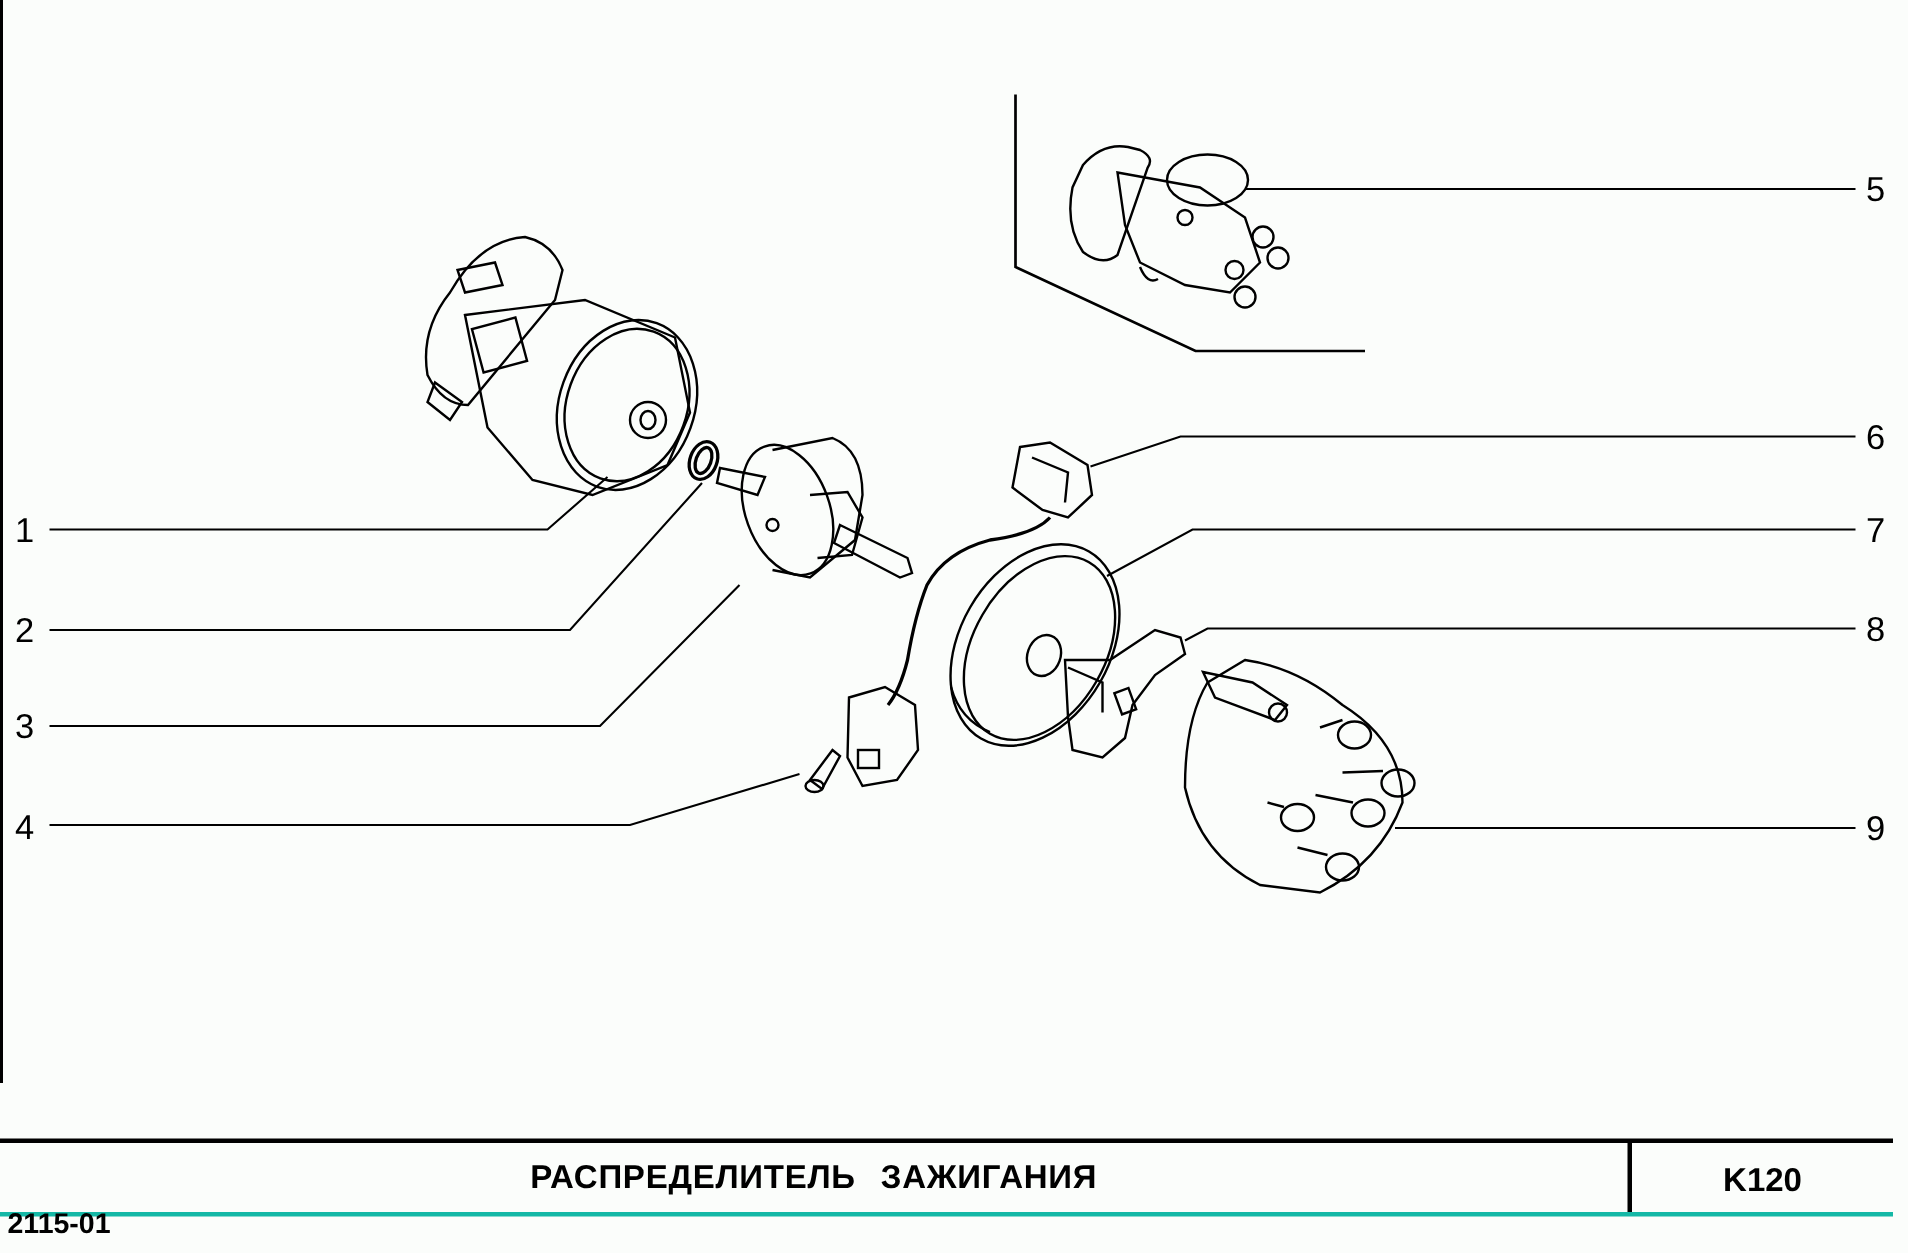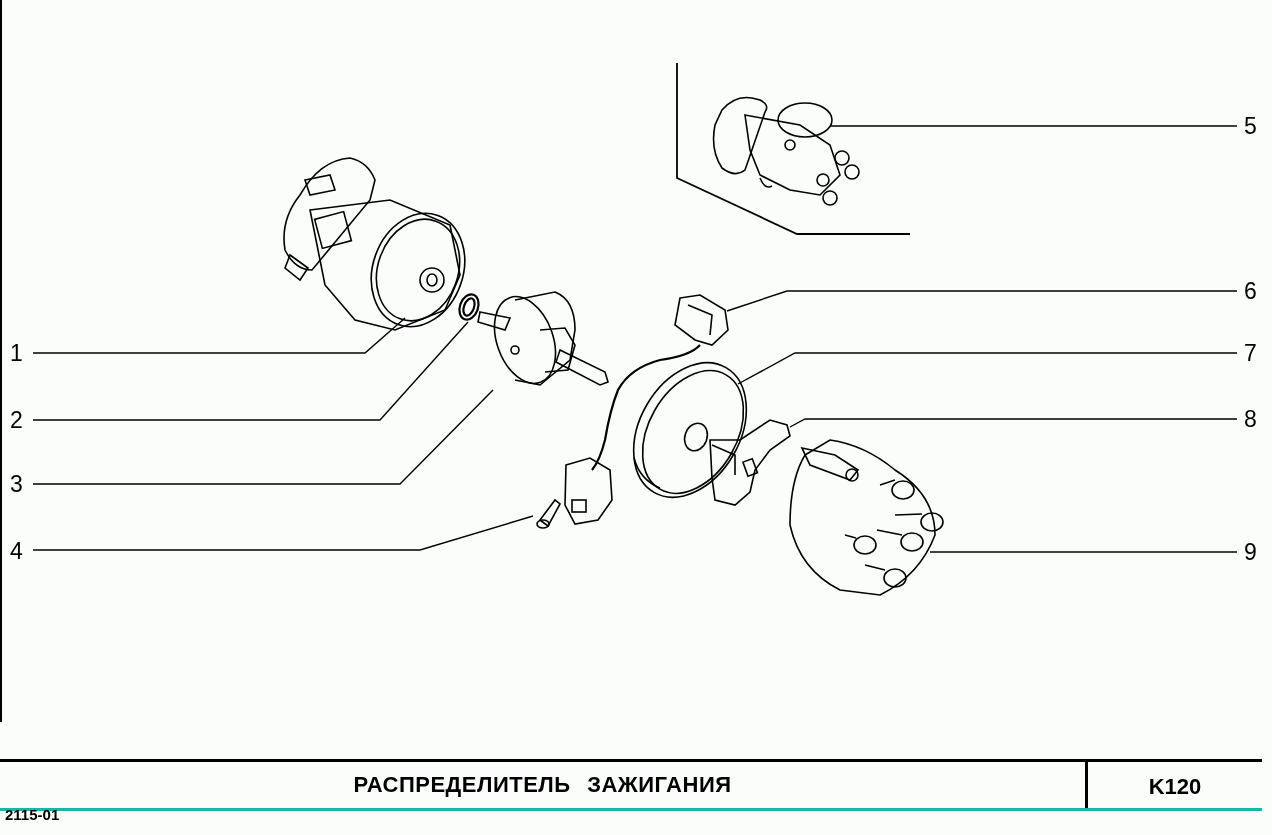--- a/index.html
+++ b/index.html
@@ -4,21 +4,21 @@
 <style>
   html, body { margin:0; padding:0; background:#fbfdfb; }
   body { width:1272px; height:835px; position:relative; overflow:hidden; font-family:"Liberation Sans", sans-serif; color:#000; }
   .frame-left { position:absolute; left:0; top:0; width:2px; height:722px; background:#000; }
   .callout-num { position:absolute; font-size:23px; line-height:1; font-family:"Liberation Sans", sans-serif; }
   svg.drawing { position:absolute; left:0; top:0; }
   .title-block { position:absolute; left:0; top:731px; width:1262px; height:46px; border-top:3px solid #000; border-bottom:3px solid #14b8a6;margin-top:28px; }
   .title-main { position:absolute; left:0; top:0; width:1085px; height:46px; display:flex; align-items:center; justify-content:center; font-weight:bold; font-size:22px; letter-spacing:0.5px; word-spacing:10px; }
   .title-divider { position:absolute; left:1085px; top:0; width:3px; height:46px; background:#000; }
   .title-code { position:absolute; left:1088px; top:0; width:174px; height:50px; display:flex; align-items:center; justify-content:center; font-weight:bold; font-size:22px; }
-  .footer-code { position:absolute; left:5px; top:806px; font-weight:bold; font-size:15px; }
+  .footer-code { position:absolute; left:5px; top:806px; font-weight:bold; font-size:19px; }
 </style>
 </head>
 <body>
 
 <div class="frame-left"></div>
 
 <svg class="drawing" width="1272" height="730" viewBox="0 0 1272 730" fill="none" stroke="#000" stroke-width="1.6">
 
   <g stroke-width="1.4">
     <polyline points="33,353 365,353 405,318"></polyline>

